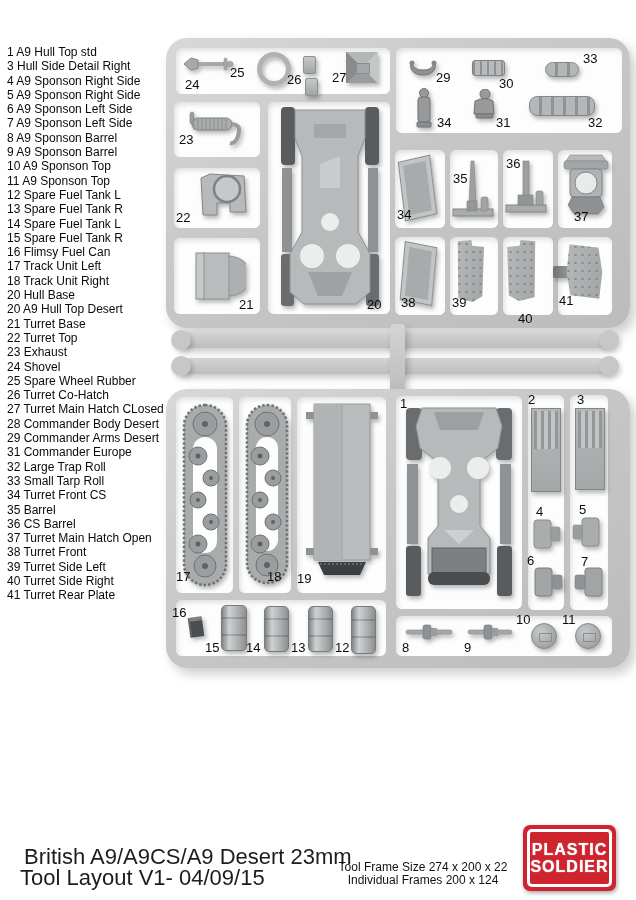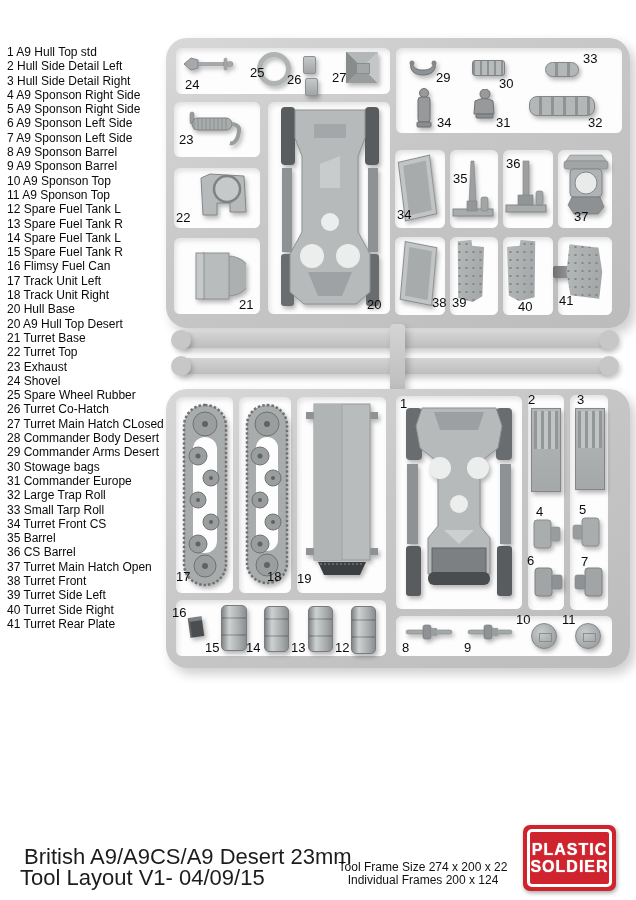--- a/index.html
+++ b/index.html
@@ -52,21 +52,20 @@
 </style>
 </head>
 <body>
 
 <div class="page">
 
   <div class="parts-list">
 
       <div class="list-line">1 A9 Hull Top std</div>
 
-      <div class="list-line">2 Hull Side Detail Left</div>
 
       <div class="list-line">3 Hull Side Detail Right</div>
 
       <div class="list-line">4 A9 Sponson Right Side</div>
 
       <div class="list-line">5 A9 Sponson Right Side</div>
 
       <div class="list-line">6 A9 Sponson Left Side</div>
 
       <div class="list-line">7 A9 Sponson Left Side</div>
@@ -108,21 +107,20 @@
       <div class="list-line">25 Spare Wheel Rubber</div>
 
       <div class="list-line">26 Turret Co-Hatch</div>
 
       <div class="list-line">27 Turret Main Hatch CLosed</div>
 
       <div class="list-line">28 Commander Body Desert</div>
 
       <div class="list-line">29 Commander Arms Desert</div>
 
-      <div class="list-line">30 Stowage bags</div>
 
       <div class="list-line">31 Commander Europe</div>
 
       <div class="list-line">32 Large Trap Roll</div>
 
       <div class="list-line">33 Small Tarp Roll</div>
 
       <div class="list-line">34 Turret Front CS</div>
 
       <div class="list-line">35 Barrel</div>
@@ -372,40 +370,40 @@
     <rect x="25" y="6" width="6" height="8" fill="#9a9d9e"></rect>
   </svg>
   <div class="part wheel" style="left:531px;top:623px;width:26px;height:26px;">
       <div class="slot"></div>
     </div>
   <div class="part wheel" style="left:575px;top:623px;width:26px;height:26px;">
       <div class="slot"></div>
     </div>
 
   <span class="pn" style="left:177px;top:78px;margin-left:8px;">24</span>
-  <span class="pn" style="left:250px;top:66px;">25</span>
+  <span class="pn" style="left:230px;top:66px;">25</span>
   <span class="pn" style="left:287px;top:73px;">26</span>
   <span class="pn" style="left:332px;top:71px;">27</span>
   <span class="pn" style="left:436px;top:71px;">29</span>
   <span class="pn" style="left:499px;top:77px;">30</span>
   <span class="pn" style="left:583px;top:52px;">33</span>
   <span class="pn" style="left:437px;top:116px;">34</span>
   <span class="pn" style="left:496px;top:116px;">31</span>
   <span class="pn" style="left:588px;top:116px;">32</span>
   <span class="pn" style="left:179px;top:133px;">23</span>
   <span class="pn" style="left:176px;top:211px;">22</span>
   <span class="pn" style="left:239px;top:298px;">21</span>
   <span class="pn" style="left:367px;top:298px;">20</span>
   <span class="pn" style="left:397px;top:208px;">34</span>
   <span class="pn" style="left:453px;top:172px;text-align:right;">35</span>
   <span class="pn" style="left:506px;top:157px;">36</span>
   <span class="pn" style="left:574px;top:210px;">37</span>
-  <span class="pn" style="left:401px;top:296px;margin-left:31px;">38</span>
+  <span class="pn" style="left:401px;top:296px;">38</span>
   <span class="pn" style="left:452px;top:296px;">39</span>
-  <span class="pn" style="left:518px;top:300px;text-align:center;">40</span>
+  <span class="pn" style="left:518px;top:312px;text-align:center;">40</span>
   <span class="pn" style="left:559px;top:294px;">41</span>
   <span class="pn" style="left:176px;top:570px;">17</span>
   <span class="pn" style="left:267px;top:570px;">18</span>
   <span class="pn" style="left:297px;top:572px;">19</span>
   <span class="pn" style="left:400px;top:397px;">1</span>
   <span class="pn" style="left:528px;top:393px;">2</span>
   <span class="pn" style="left:577px;top:393px;">3</span>
   <span class="pn" style="left:536px;top:505px;">4</span>
   <span class="pn" style="left:579px;top:503px;">5</span>
   <span class="pn" style="left:527px;top:554px;">6</span>

